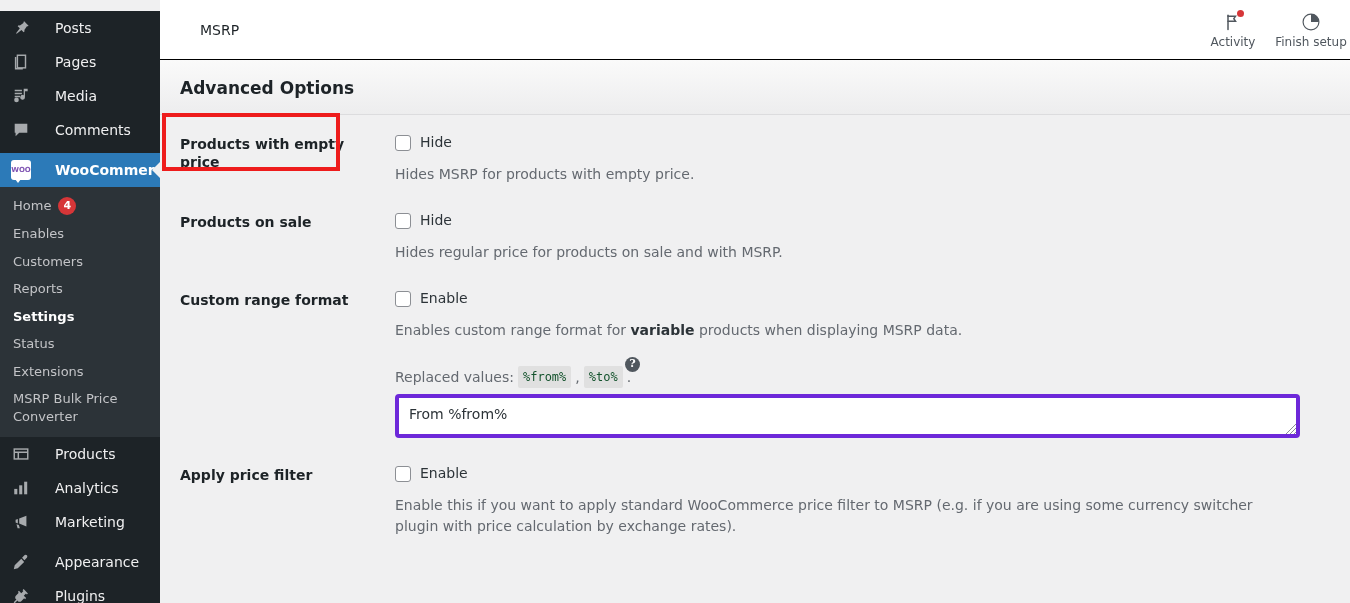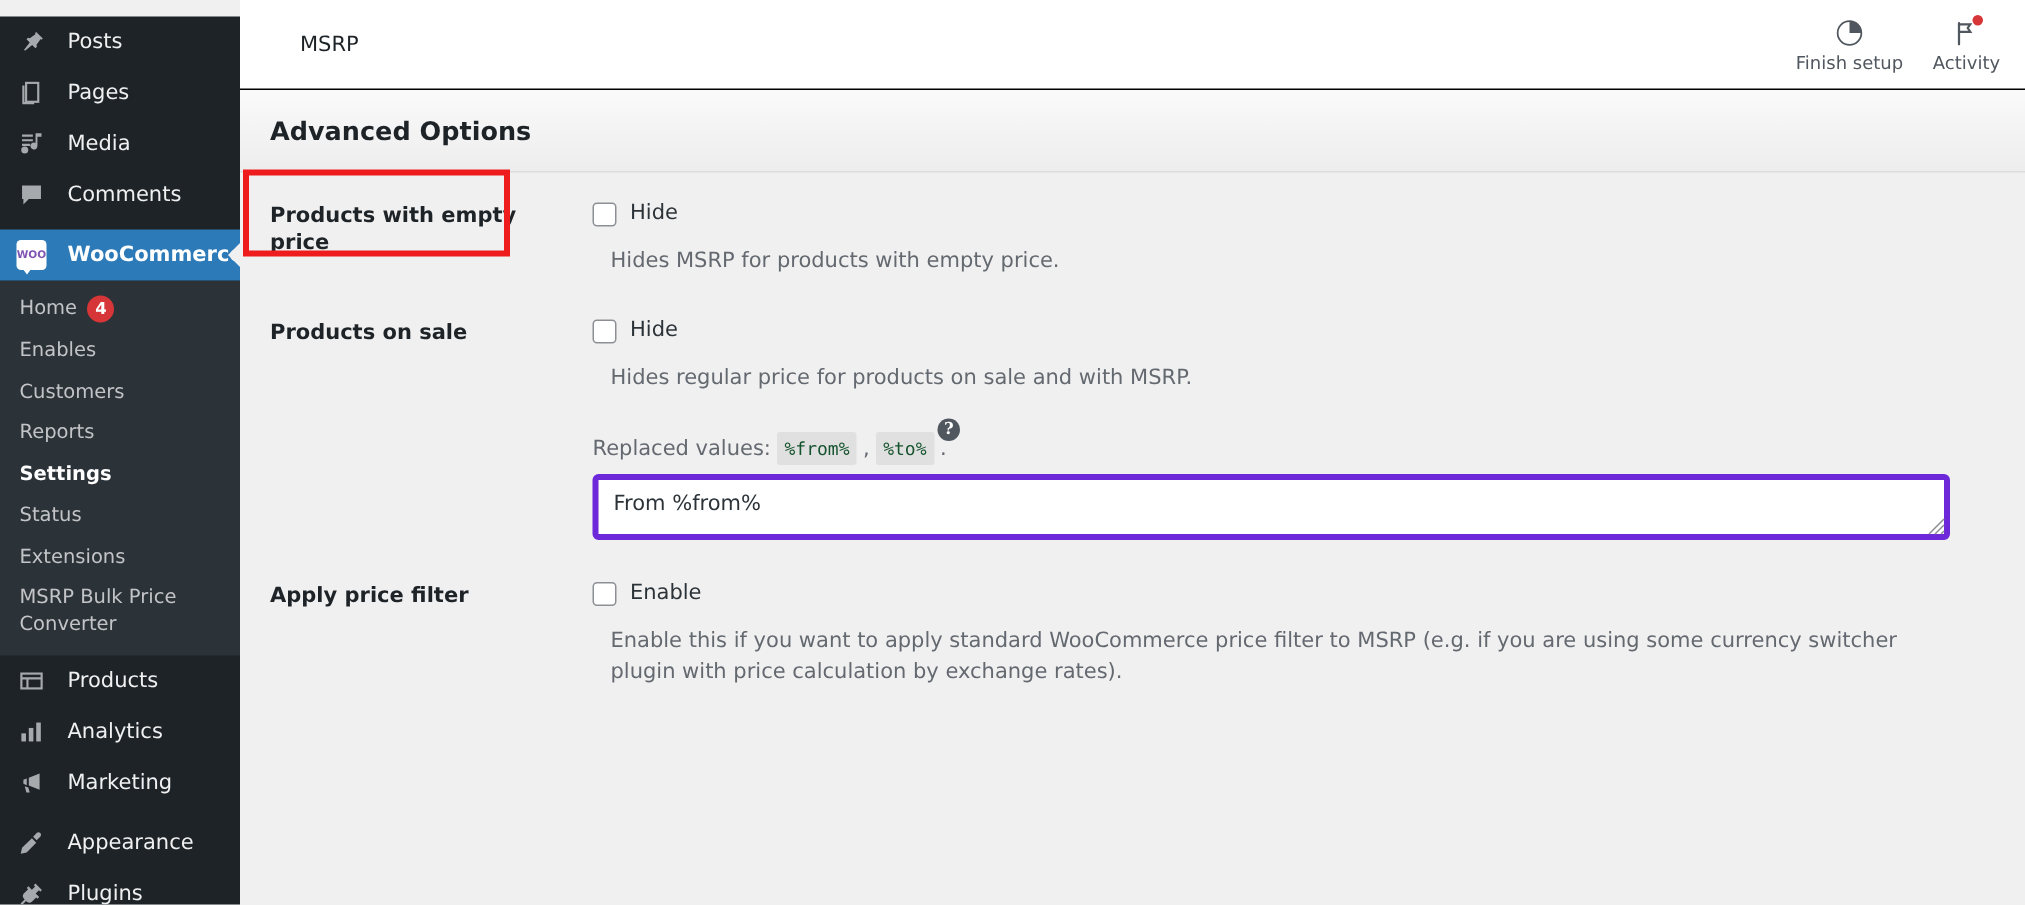--- a/index.html
+++ b/index.html
@@ -25,21 +25,21 @@
     display: flex; align-items: center;
     height: 34px;
     padding: 0 10px 0 11px;
     font-size: 14px;
     color: #f0f0f1;
     position: relative;
     cursor: pointer;
   }
   .menu-item .mi-icon {
     width: 20px; height: 20px;
-    margin-right: 14px;
+    margin-right: 24px;
     flex: 0 0 20px;
     display: flex; align-items: center; justify-content: center;
     color: #a7aaad;
   }
   .menu-item .mi-label { line-height: 1; white-space: nowrap; }
   .menu-item.active {
     background: #2c7ab8;
     color: #fff;
     font-weight: bold;
   }
@@ -177,21 +177,21 @@
   .wp-checkbox {
     width: 16px; height: 16px;
     border: 1px solid #8c8f94;
     border-radius: 3px;
     background: #fff;
     flex: 0 0 16px;
     cursor: pointer;
   }
   .chk-label { font-size: 14px; color: #2c3338; cursor: pointer; }
   p.description {
-    margin: 11px 0 0 12px;
+    margin: 11px 0 0 0;
     font-size: 14px;
     color: #646970;
     line-height: 1.5;
     max-width: 880px;
   }
   p.description b { color: #2c3338; font-weight: bold; }
 
   .range-row td { padding-top: 4px; padding-bottom: 6px; }
   .replaced-line {
     display: flex; align-items: center;
@@ -381,37 +381,37 @@
   </div>
 
   <div id="main">
 
     <div id="wc-bar">
       <div class="bar-title">MSRP</div>
       <div class="bar-right">
 
         <div class="bar-btn">
           <span class="bb-icon">
+            <svg width="20" height="20" viewBox="0 0 24 24" fill="none" stroke="#50575e" stroke-width="1.8" stroke-linecap="round">
+              <path d="M6 21V4"></path>
+              <path d="M6 5h9l-2 3 2 3H6"></path>
+            </svg>
+            <span style="position:absolute;right:-1px;top:-1px;width:7px;height:7px;border-radius:50%;background:#d63638;"></span>
+          </span>
+          <span class="bb-label">Activity</span>
+        </div>
+
+        <div class="bar-btn">
+          <span class="bb-icon">
             <svg width="20" height="20" viewBox="0 0 24 24">
               <circle cx="12" cy="12" r="9.5" fill="none" stroke="#50575e" stroke-width="1.4"></circle>
               <path d="M12 12 L12 2.5 A9.5 9.5 0 0 1 21.5 12 Z" fill="#50575e"></path>
             </svg>
           </span>
           <span class="bb-label">Finish setup</span>
-        </div>
-
-        <div class="bar-btn">
-          <span class="bb-icon">
-            <svg width="20" height="20" viewBox="0 0 24 24" fill="none" stroke="#50575e" stroke-width="1.8" stroke-linecap="round">
-              <path d="M6 21V4"></path>
-              <path d="M6 5h9l-2 3 2 3H6"></path>
-            </svg>
-            <span style="position:absolute;right:-1px;top:-1px;width:7px;height:7px;border-radius:50%;background:#d63638;"></span>
-          </span>
-          <span class="bb-label">Activity</span>
         </div>
 
       </div>
     </div>
 
     <div id="settings">
 
       <div class="tab-header-wrap">
         <div class="tab-header">Advanced Options</div>
         <div id="redbox"></div>
@@ -435,20 +435,32 @@
             <th>Products on sale</th>
             <td>
               <div class="chk-row">
                 <span class="wp-checkbox"></span>
                 <span class="chk-label">Hide</span>
               </div>
               <p class="description">Hides regular price for products on sale and with MSRP.</p>
             </td>
           </tr>
 
+          <tr>
+            <th>Custom range format</th>
+            <td>
+              <div class="chk-row">
+                <span class="wp-checkbox"></span>
+                <span class="chk-label">Enable</span>
+              </div>
+              <p class="description">
+                <span>Enables custom range format for </span><b>variable</b><span> products when displaying MSRP data.</span>
+              </p>
+            </td>
+          </tr>
 
           <tr class="range-row">
             <th></th>
             <td style="position:relative;">
               <span class="help-tip" style="top:8px;">?</span>
               <div class="replaced-line">
                 <span>Replaced values:</span>
                 <code>%from%</code>
                 <span>,</span>
                 <code>%to%</code>

